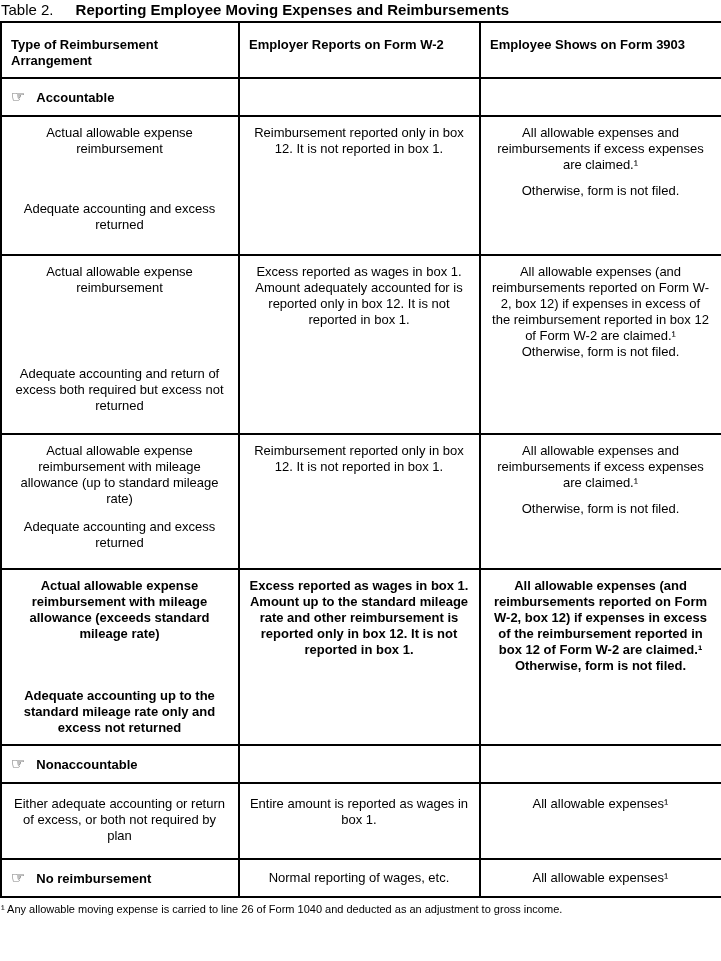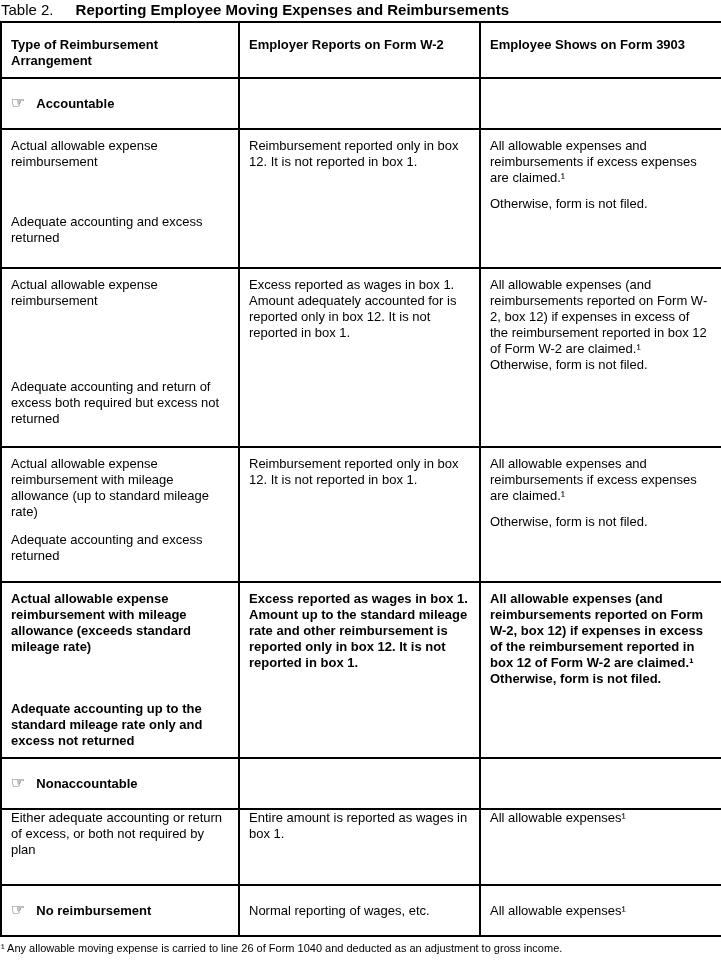--- a/index.html
+++ b/index.html
@@ -47,41 +47,41 @@
     font-size: 13px;
     line-height: 16px;
     text-align: left;
     overflow: hidden;
   }
   table.t2 th {
     font-weight: bold;
     padding-top: 14px;
   }
   tr.hdr       { height: 44px; }
-  tr.section   { height: 51px; }
+  tr.section   { height: 38px; }
   tr.r1        { height: 139px; }
   tr.r2        { height: 179px; }
   tr.r3        { height: 135px; }
   tr.r4        { height: 172px; font-weight: bold; }
   tr.r5        { height: 76px; }
   tr.section td {
     vertical-align: middle;
     font-weight: bold;
     padding-top: 4px;
     padding-bottom: 4px;
   }
-  tr.r5 td { padding-top: 0; }
+  tr.r5 td { padding-top: 12px; }
   .hand-icon {
     font-family: "DejaVu Sans", sans-serif;
     font-weight: normal;
     font-size: 16px;
     margin-right: 11px;
     display: inline-block;
   }
-  p { margin: 0; }
+  p { margin: 0; text-align: center; }
   .mt12 { margin-top: 12px; }
   .mt44 { margin-top: 44px; }
   .mt46 { margin-top: 46px; }
   .mt70 { margin-top: 70px; }
   .otherwise-gap  { margin-top: 10px; }
   .otherwise-flow { margin-top: 0; }
   
   .footnote {
     font-size: 11px;
     line-height: 13px;

